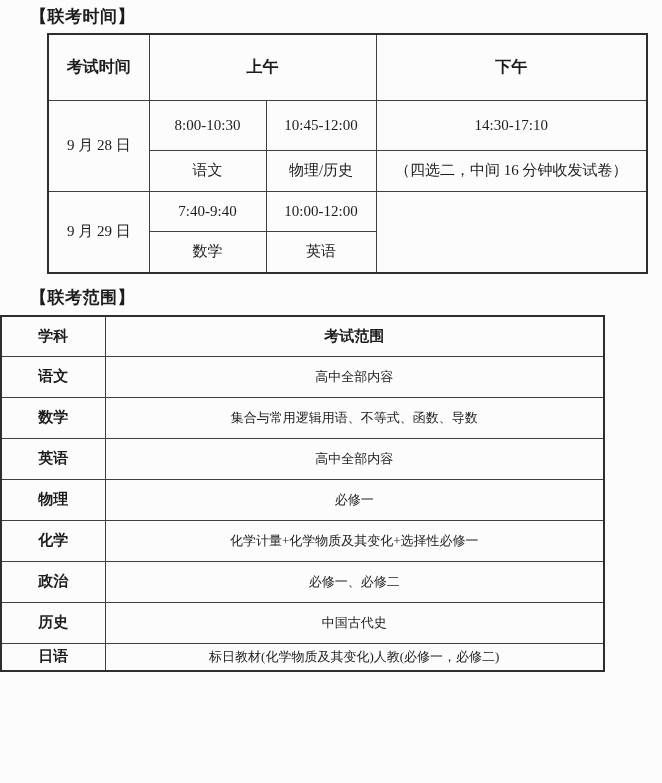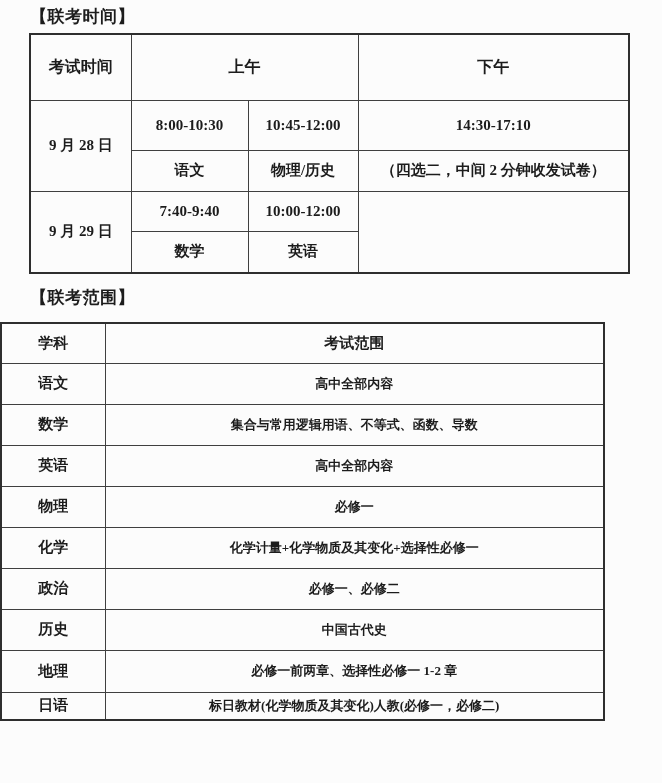--- a/index.html
+++ b/index.html
@@ -17,38 +17,37 @@
   .doc-title {
     font-family: "Liberation Sans", sans-serif;
     font-weight: bold;
     font-size: 17px;
     letter-spacing: 0.5px;
     margin: 7px 0 6px 30px;
     line-height: 20px;
   }
   .doc-title.second {
     margin-top: 14px;
-    margin-bottom: 14px;
+    margin-bottom: 7px;
   }
   table {
     border-collapse: collapse;
     table-layout: fixed;
     border: 2px solid #2e2e2e;
   }
   td {
     border: 1px solid #3f3f3f;
     text-align: center;
     vertical-align: middle;
     padding: 0;
     overflow: hidden;
     white-space: nowrap;
-    font-weight: bold;
   }
   #schedule-table {
-    margin-left: 29px;
+    margin-left: 47px;
     width: 599px;
   }
   #scope-table {
     width: 603px;
   }
   .hd {
     font-family: "Liberation Sans", sans-serif;
     font-weight: bold;
     font-size: 16px;
   }
@@ -91,21 +90,21 @@
       </tr>
       <tr style="height:50px">
         <td class="sched-cell" rowspan="2">9 月 28 日</td>
         <td class="sched-cell">8:00-10:30</td>
         <td class="sched-cell">10:45-12:00</td>
         <td class="sched-cell">14:30-17:10</td>
       </tr>
       <tr style="height:41px">
         <td class="sched-cell">语文</td>
         <td class="sched-cell">物理/历史</td>
-        <td class="sched-cell">（四选二，中间 2 分钟收发试卷）</td>
+        <td class="sched-cell">（四选二，中间 16 分钟收发试卷）</td>
       </tr>
       <tr style="height:40px">
         <td class="sched-cell" rowspan="2">9 月 29 日</td>
         <td class="sched-cell">7:40-9:40</td>
         <td class="sched-cell">10:00-12:00</td>
         <td class="sched-cell" rowspan="2"></td>
       </tr>
       <tr style="height:42px">
         <td class="sched-cell">数学</td>
         <td class="sched-cell">英语</td>
@@ -146,24 +145,20 @@
         <td class="scope">化学计量+化学物质及其变化+选择性必修一</td>
       </tr>
       <tr style="height:41px">
         <td class="subj">政治</td>
         <td class="scope">必修一、必修二</td>
       </tr>
       <tr style="height:41px">
         <td class="subj">历史</td>
         <td class="scope">中国古代史</td>
       </tr>
-      <tr style="height:42px">
-        <td class="subj">地理</td>
-        <td class="scope">必修一前两章、选择性必修一 1-2 章</td>
-      </tr>
       <tr style="height:28px">
         <td class="subj">日语</td>
         <td class="scope">标日教材(化学物质及其变化)人教(必修一，必修二)</td>
       </tr>
     </tbody>
   </table>
 
 </div>
 
 </body></html>

